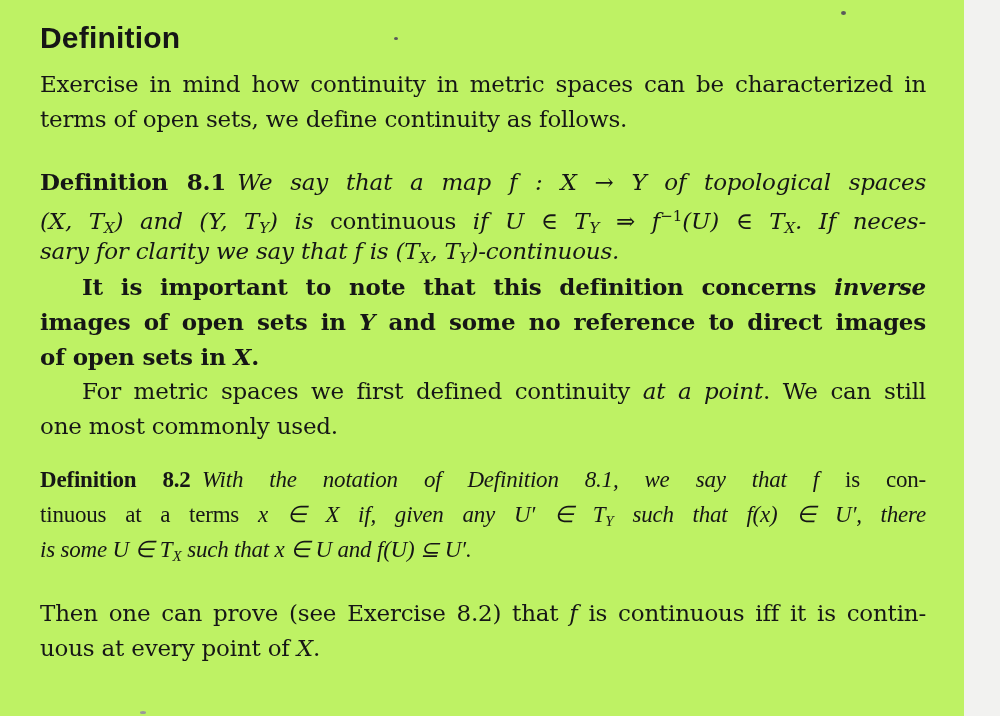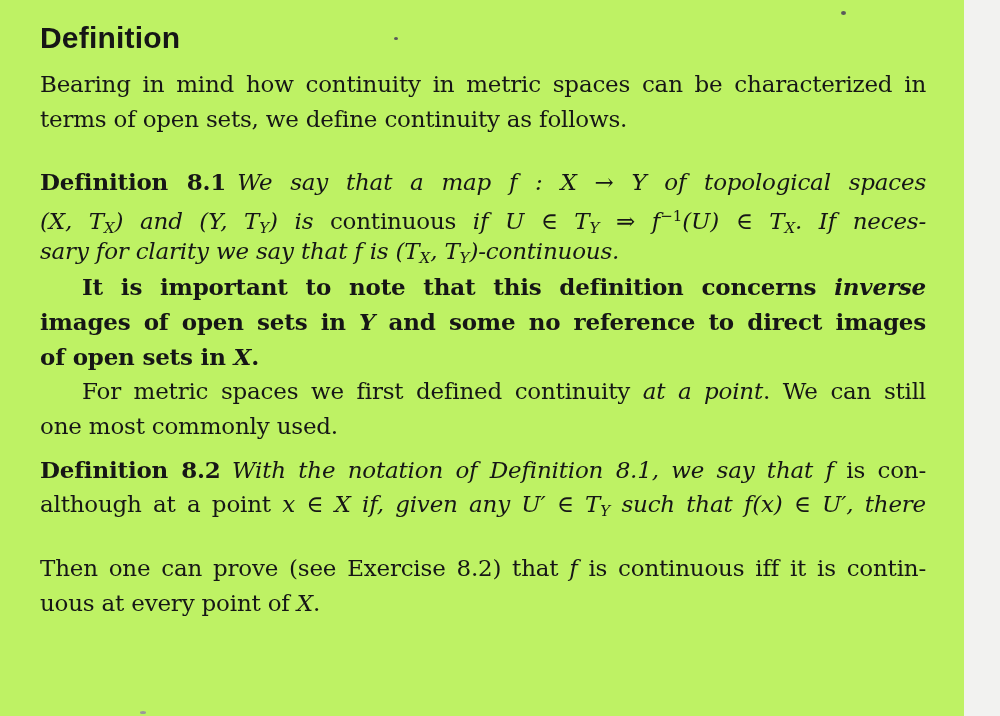--- a/index.html
+++ b/index.html
@@ -37,60 +37,61 @@
     white-space:nowrap;
   }
   .line.last{
     text-align-last:left;
   }
   .indent .line:first-child{ text-indent:42px; }
   .p-intro{ margin-top:11px; }
   .p-def81{ margin-top:27px; }
   .p-boldnote{ font-weight:bold; }
   .p-formetric{ margin-top:0; }
-  .p-def82{ margin-top:8px; }
+  .p-def82{ margin-top:18px;font-family:Liberation Serif, serif; }
   .p-conclusion{ margin-top:29px; }
   .it{ font-style:italic; }
   .bd{ font-weight:bold; }
   .bdit{ font-weight:bold; font-style:italic; }
   .cal{ font-style:italic; }
   .sub{ font-size:15px; font-style:italic; vertical-align:-4px; letter-spacing:0; }
   .sup{ font-size:15px; vertical-align:8px; letter-spacing:0; }
   .speck{ position:absolute; background:#5a5a5a; border-radius:50%; }
   .speck.s1{ left:394px; top:37px; width:4px; height:3px; }
   .speck.s2{ left:841px; top:11px; width:5px; height:4px; }
   .speck.s3{ left:140px; top:711px; width:6px; height:3px; background:#9a9a9a; }
 </style>
 </head>
 <body>
 
 <div class="page">
   <h1 class="heading">Definition</h1>
 
   <div class="para p-intro">
-      <div class="line"><span class="">Bearing in mind how continuity in metric spaces can be characterized in</span></div>
+      <div class="line"><span class="">Exercise in mind how continuity in metric spaces can be characterized in</span></div>
       <div class="line last"><span class="">terms of open sets, we define continuity as follows.</span></div>
     </div>
   <div class="para p-def81">
       <div class="line"><span class="bd">Definition 8.1</span><span class="it"> We say that a map f : X → Y of topological spaces</span></div>
       <div class="line"><span class="it">(X, </span><span class="cal">T</span><span class="sub">X</span><span class="it">) and (Y, </span><span class="cal">T</span><span class="sub">Y</span><span class="it">) is </span><span class="">continuous </span><span class="it">if U ∈ </span><span class="cal">T</span><span class="sub">Y</span><span class="it"> ⇒ f</span><span class="sup">−1</span><span class="it">(U) ∈ </span><span class="cal">T</span><span class="sub">X</span><span class="it">. If neces-</span></div>
       <div class="line last"><span class="it">sary for clarity we say that f is (</span><span class="cal">T</span><span class="sub">X</span><span class="it">, </span><span class="cal">T</span><span class="sub">Y</span><span class="it">)-continuous.</span></div>
     </div>
   <div class="para p-boldnote indent">
       <div class="line"><span class="bd">It is important to note that this definition concerns </span><span class="bdit">inverse</span></div>
       <div class="line"><span class="bd">images of open sets in </span><span class="bdit">Y</span><span class="bd"> and some no reference to direct images</span></div>
       <div class="line last"><span class="bd">of open sets in </span><span class="bdit">X</span><span class="bd">.</span></div>
     </div>
   <div class="para p-formetric indent">
       <div class="line"><span class="">For metric spaces we first defined continuity </span><span class="it">at a point</span><span class="">. We can still</span></div>
       <div class="line last"><span class="">one most commonly used.</span></div>
     </div>
   <div class="para p-def82">
       <div class="line"><span class="bd">Definition 8.2</span><span class="it"> With the notation of Definition 8.1, we say that f </span><span class="">is con-</span></div>
-      <div class="line"><span class="">although at a point </span><span class="it">x ∈ X if, given any U′ ∈ </span><span class="cal">T</span><span class="sub">Y</span><span class="it"> such that f(x) ∈ U′, there</span></div>
+      <div class="line"><span class="">tinuous at a terms </span><span class="it">x ∈ X if, given any U′ ∈ </span><span class="cal">T</span><span class="sub">Y</span><span class="it"> such that f(x) ∈ U′, there</span></div>
+      <div class="line last"><span class="it">is some U ∈ </span><span class="cal">T</span><span class="sub">X</span><span class="it"> such that x ∈ U and f(U) ⊆ U′.</span></div>
     </div>
   <div class="para p-conclusion">
       <div class="line"><span class="">Then one can prove (see Exercise 8.2) that </span><span class="it">f </span><span class="">is continuous iff it is contin-</span></div>
       <div class="line last"><span class="">uous at every point of </span><span class="it">X</span><span class="">.</span></div>
     </div>
 
   <div class="speck s1"></div>
   <div class="speck s2"></div>
   <div class="speck s3"></div>
 </div>

